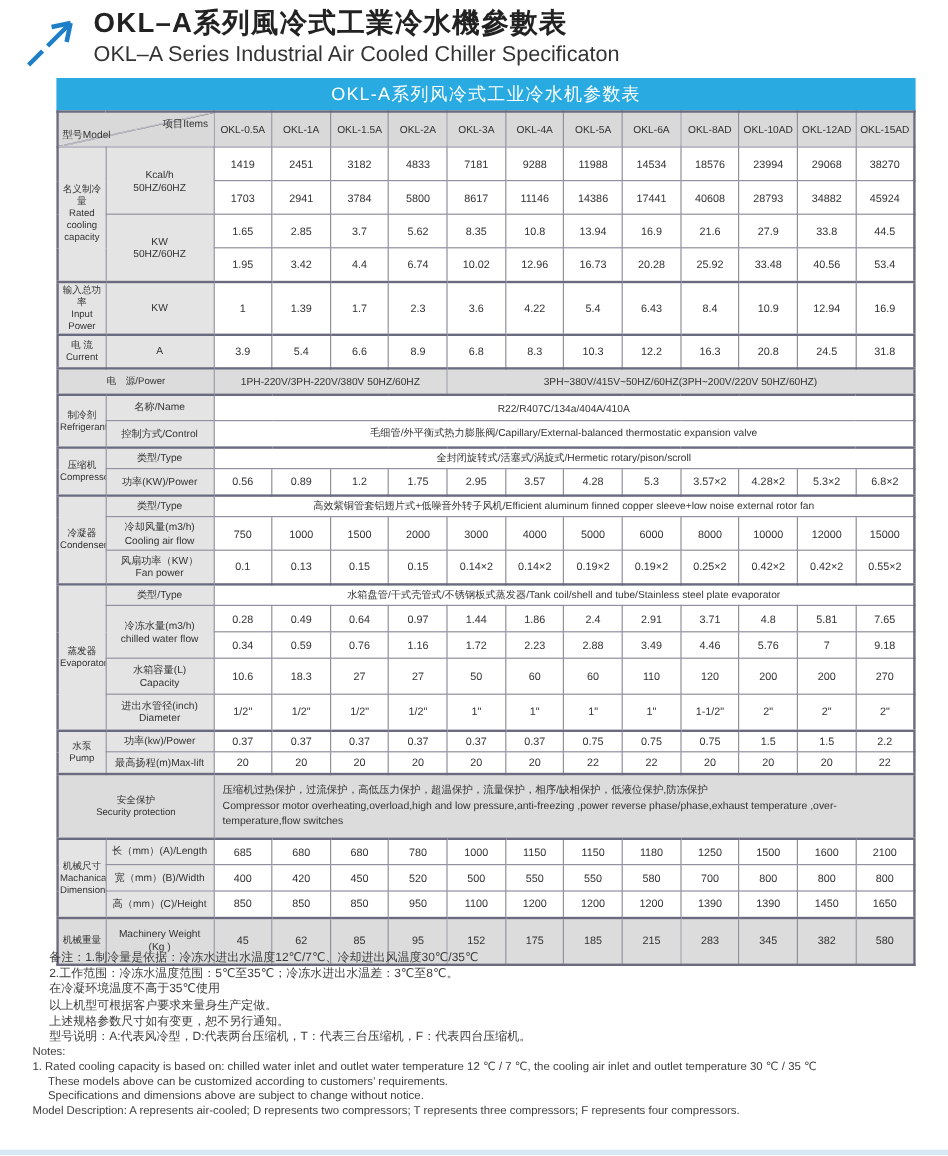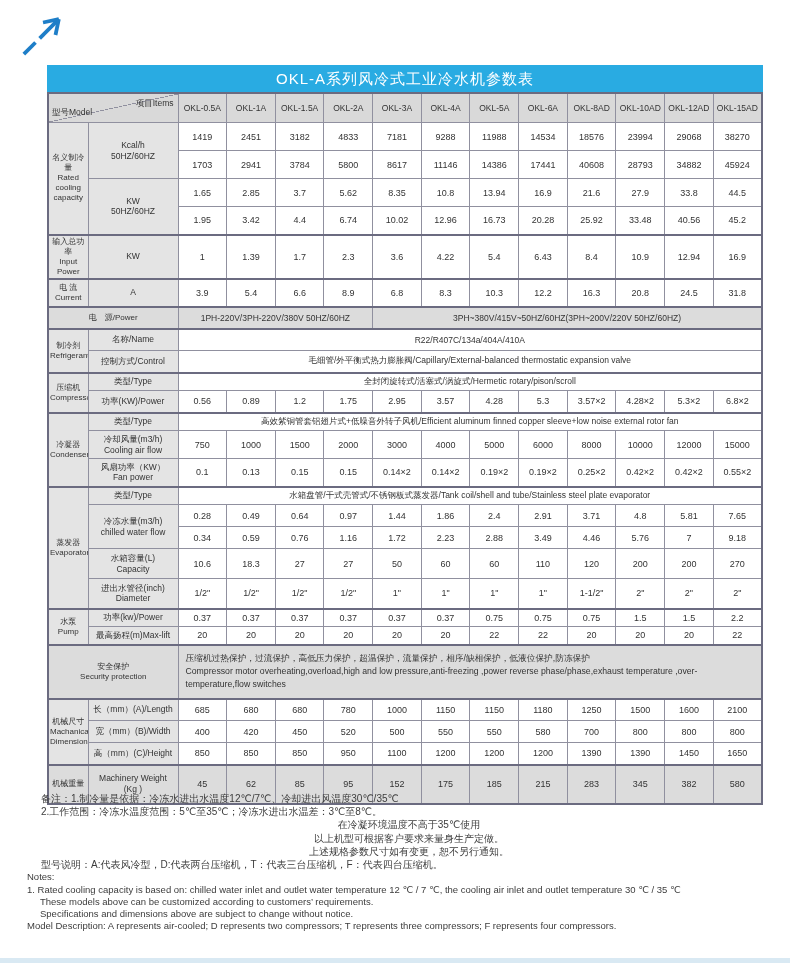--- a/index.html
+++ b/index.html
@@ -29,37 +29,41 @@
   td.i{font-size:8.5px;line-height:1.25;}
   td.v{font-size:9px;background:#ffffff;}
   td.w{font-size:8.5px;background:#ffffff;}
   td.secv{text-align:left;padding:3px 7px;font-size:8.7px;line-height:1.5;}
   tr.gray td{background:#dcdcdc;}
   tr.sep td{border-top:2px solid #6b6b80;}
   
   .notes{position:absolute;left:27px;top:792px;width:750px;color:#3c3c3c;}
   .notes .zh{font-size:10px;line-height:13.2px;padding-left:14px;}
   .notes .en{font-size:9.5px;line-height:12.3px;}
-  .ind1{padding-left:24px;} .ind2{padding-left:31px;text-align:center;} .eind{padding-left:13px;}
+  .ind1{padding-left:24px;} .ind2{padding-left:31px;} .eind{padding-left:13px;}
   .footer-strip{position:absolute;left:0;bottom:0;width:790px;height:5px;background:#d9e9f3;}
 </style>
 </head>
 <body>
 
 <div class="page">
 
   <div class="hdr">
     <svg class="logo" viewBox="0 0 60 60">
       <g stroke="#1e7ec8" stroke-width="4.5" fill="none" stroke-linecap="butt">
         <line x1="7" y1="53" x2="21" y2="39"></line>
         <line x1="26" y1="34" x2="49" y2="11"></line>
         <line x1="49" y1="11" x2="30" y2="15"></line>
         <line x1="49" y1="11" x2="45" y2="30"></line>
       </g>
     </svg>
+    <div class="hdr-text">
+      <h1 class="title-zh">OKL–A系列風冷式工業冷水機參數表</h1>
+      <div class="title-en">OKL–A Series Industrial Air Cooled Chiller Specificaton</div>
+    </div>
   </div>
 
   <div class="tablewrap">
     <div class="tbar">OKL-A系列风冷式工业冷水机参数表</div>
     <table>
       <colgroup>
         <col style="width:40px">
           <col style="width:90px">
         <col>
           <col>
@@ -147,21 +151,21 @@
             <td class="v">3.42</td>
             <td class="v">4.4</td>
             <td class="v">6.74</td>
             <td class="v">10.02</td>
             <td class="v">12.96</td>
             <td class="v">16.73</td>
             <td class="v">20.28</td>
             <td class="v">25.92</td>
             <td class="v">33.48</td>
             <td class="v">40.56</td>
-            <td class="v">45.2</td>
+            <td class="v">53.4</td>
           </tr>
           <tr class="sep" style="height: 28px;">
             <td class="g">输入总功率
 Input Power</td>
             <td class="i">KW</td>
             <td class="v">1</td>
             <td class="v">1.39</td>
             <td class="v">1.7</td>
             <td class="v">2.3</td>
             <td class="v">3.6</td>

